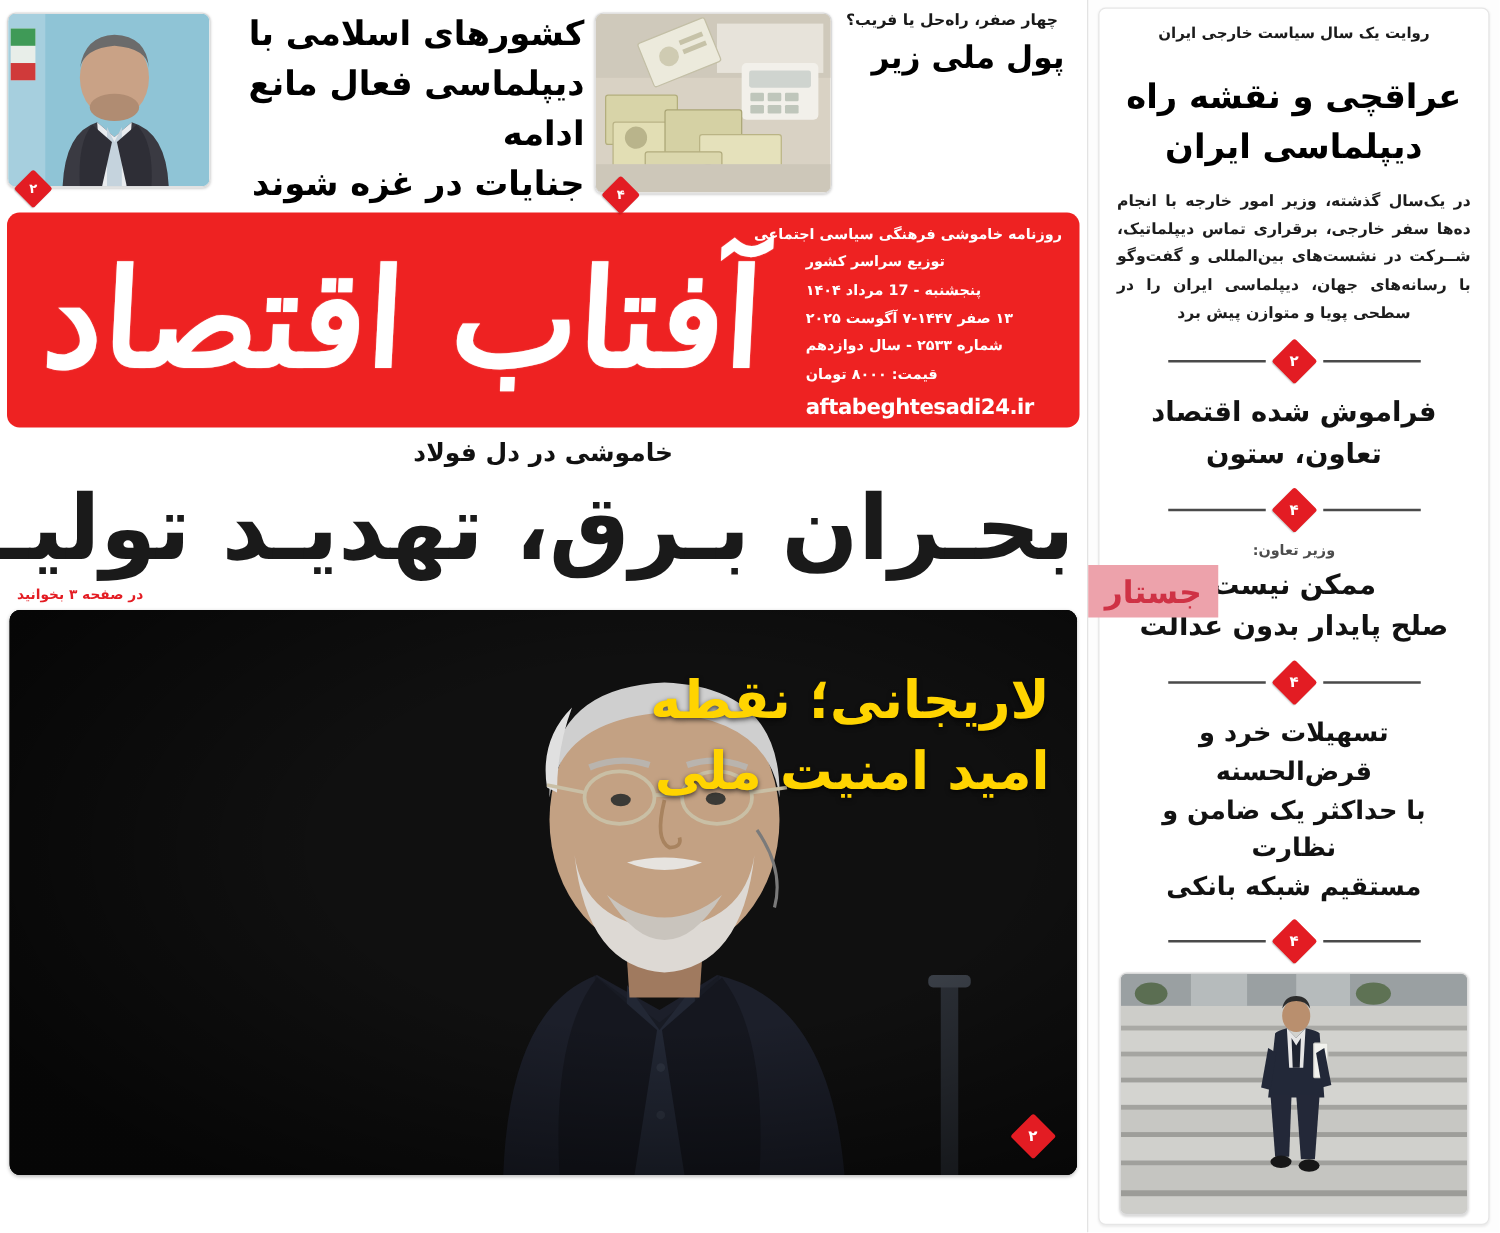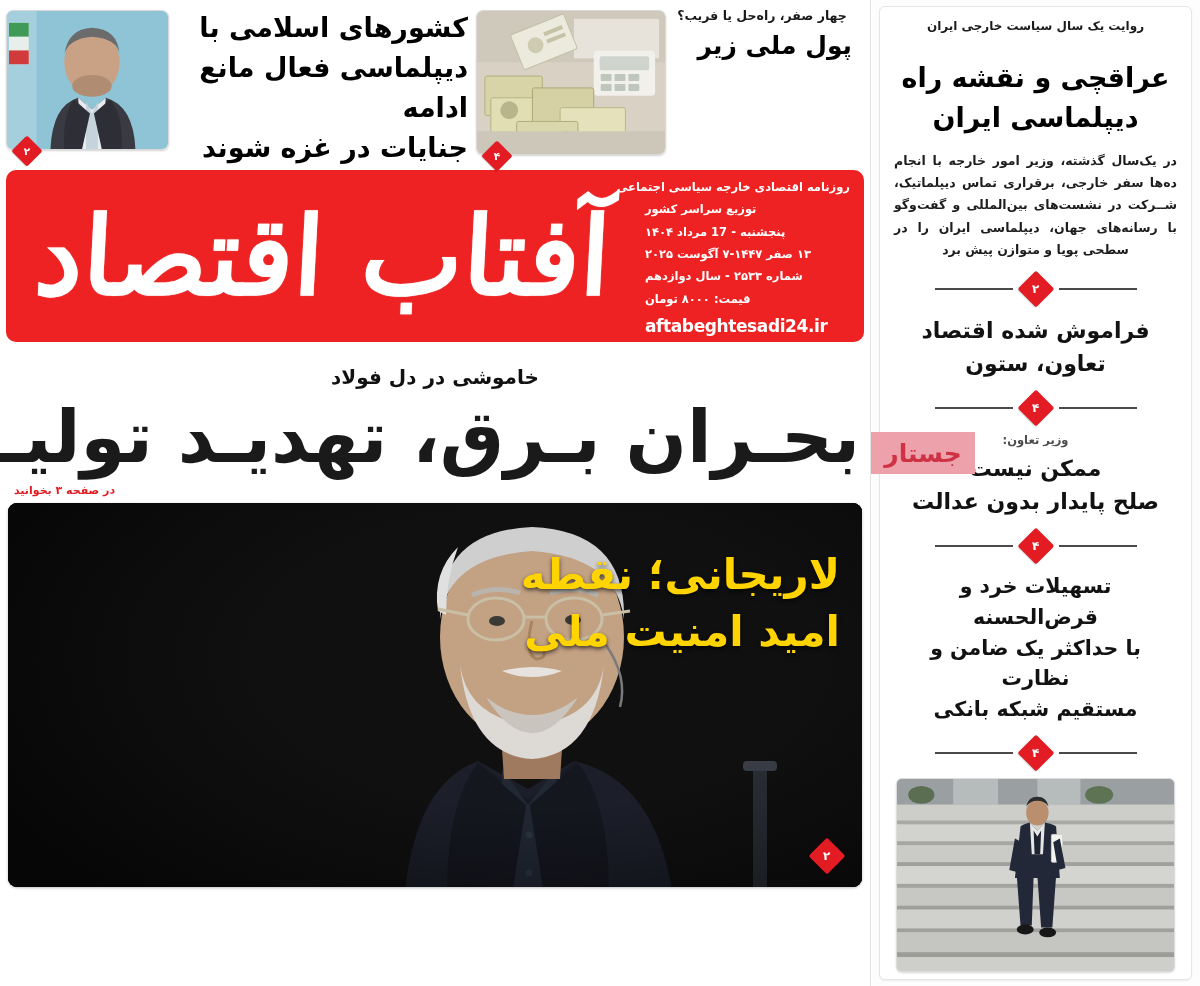--- a/index.html
+++ b/index.html
@@ -183,21 +183,21 @@
     font-family: "DejaVu Sans", "Liberation Sans", sans-serif;
     font-size: 17px;
     font-weight: 700;
     letter-spacing: -0.4px;
     direction: ltr;
     text-align: left;
   }
 
   
   .lead {
-    padding: 23px 10px 0 10px;
+    padding: 8px 10px 0 10px;
     text-align: center;
   }
   .lead-kicker {
     font-size: 20px;
     font-weight: 700;
     color: #111;
     margin-bottom: 6px;
   }
   .lead-title {
     font-size: 72px;
@@ -218,21 +218,21 @@
   }
   .lead-more-inner {
     display: block;
     text-align: left;
     padding-left: 4px;
   }
 
   
   .hero {
     margin: 6px 8px 0 8px;
-    height: 384px;
+    height: 452px;
     border-radius: 9px;
     position: relative;
     overflow: hidden;
     background: #080808;
     box-shadow: 0 1px 3px rgba(0,0,0,.25);
   }
   .hero-caption {
     position: absolute;
     right: 22px;
     top: 44px;
@@ -322,21 +322,21 @@
     font-weight: 700;
     line-height: 1.5;
     color: #121212;
   }
   .side-item-title.t-sm { font-size: 20.5px; line-height: 1.5; }
 
   
   .jostar-tab {
     position: absolute;
     left: 0;
-    top: 432px;
+    top: 452px;
     width: 104px;
     height: 42px;
     background: #eda2ab;
     display: flex;
     align-items: center;
     justify-content: center;
     z-index: 30;
   }
   .jostar-tab span {
     color: #cf3245;
@@ -453,21 +453,21 @@
           </div>
         </div>
       </div>
     </div>
 
     <div class="masthead">
       <div class="masthead-logo">
         <div class="logo-text">آفتاب اقتصاد</div>
       </div>
       <div class="masthead-meta">
-        <div class="mline">روزنامه اقتصادی خارجه سیاسی اجتماعی</div>
+        <div class="mline">روزنامه خاموشی فرهنگی سیاسی اجتماعی</div>
         <div class="mline">توزیع سراسر کشور</div>
         <div class="mline">پنجشنبه - 17 مرداد ۱۴۰۴</div>
         <div class="mline">۱۳ صفر ۱۴۴۷-۷ آگوست ۲۰۲۵</div>
         <div class="mline">شماره ۲۵۳۳ - سال دوازدهم</div>
         <div class="mline">قیمت: ۸۰۰۰ تومان</div>
         <div class="msite">aftabeghtesadi24.ir</div>
       </div>
     </div>
 
     <div class="lead">

